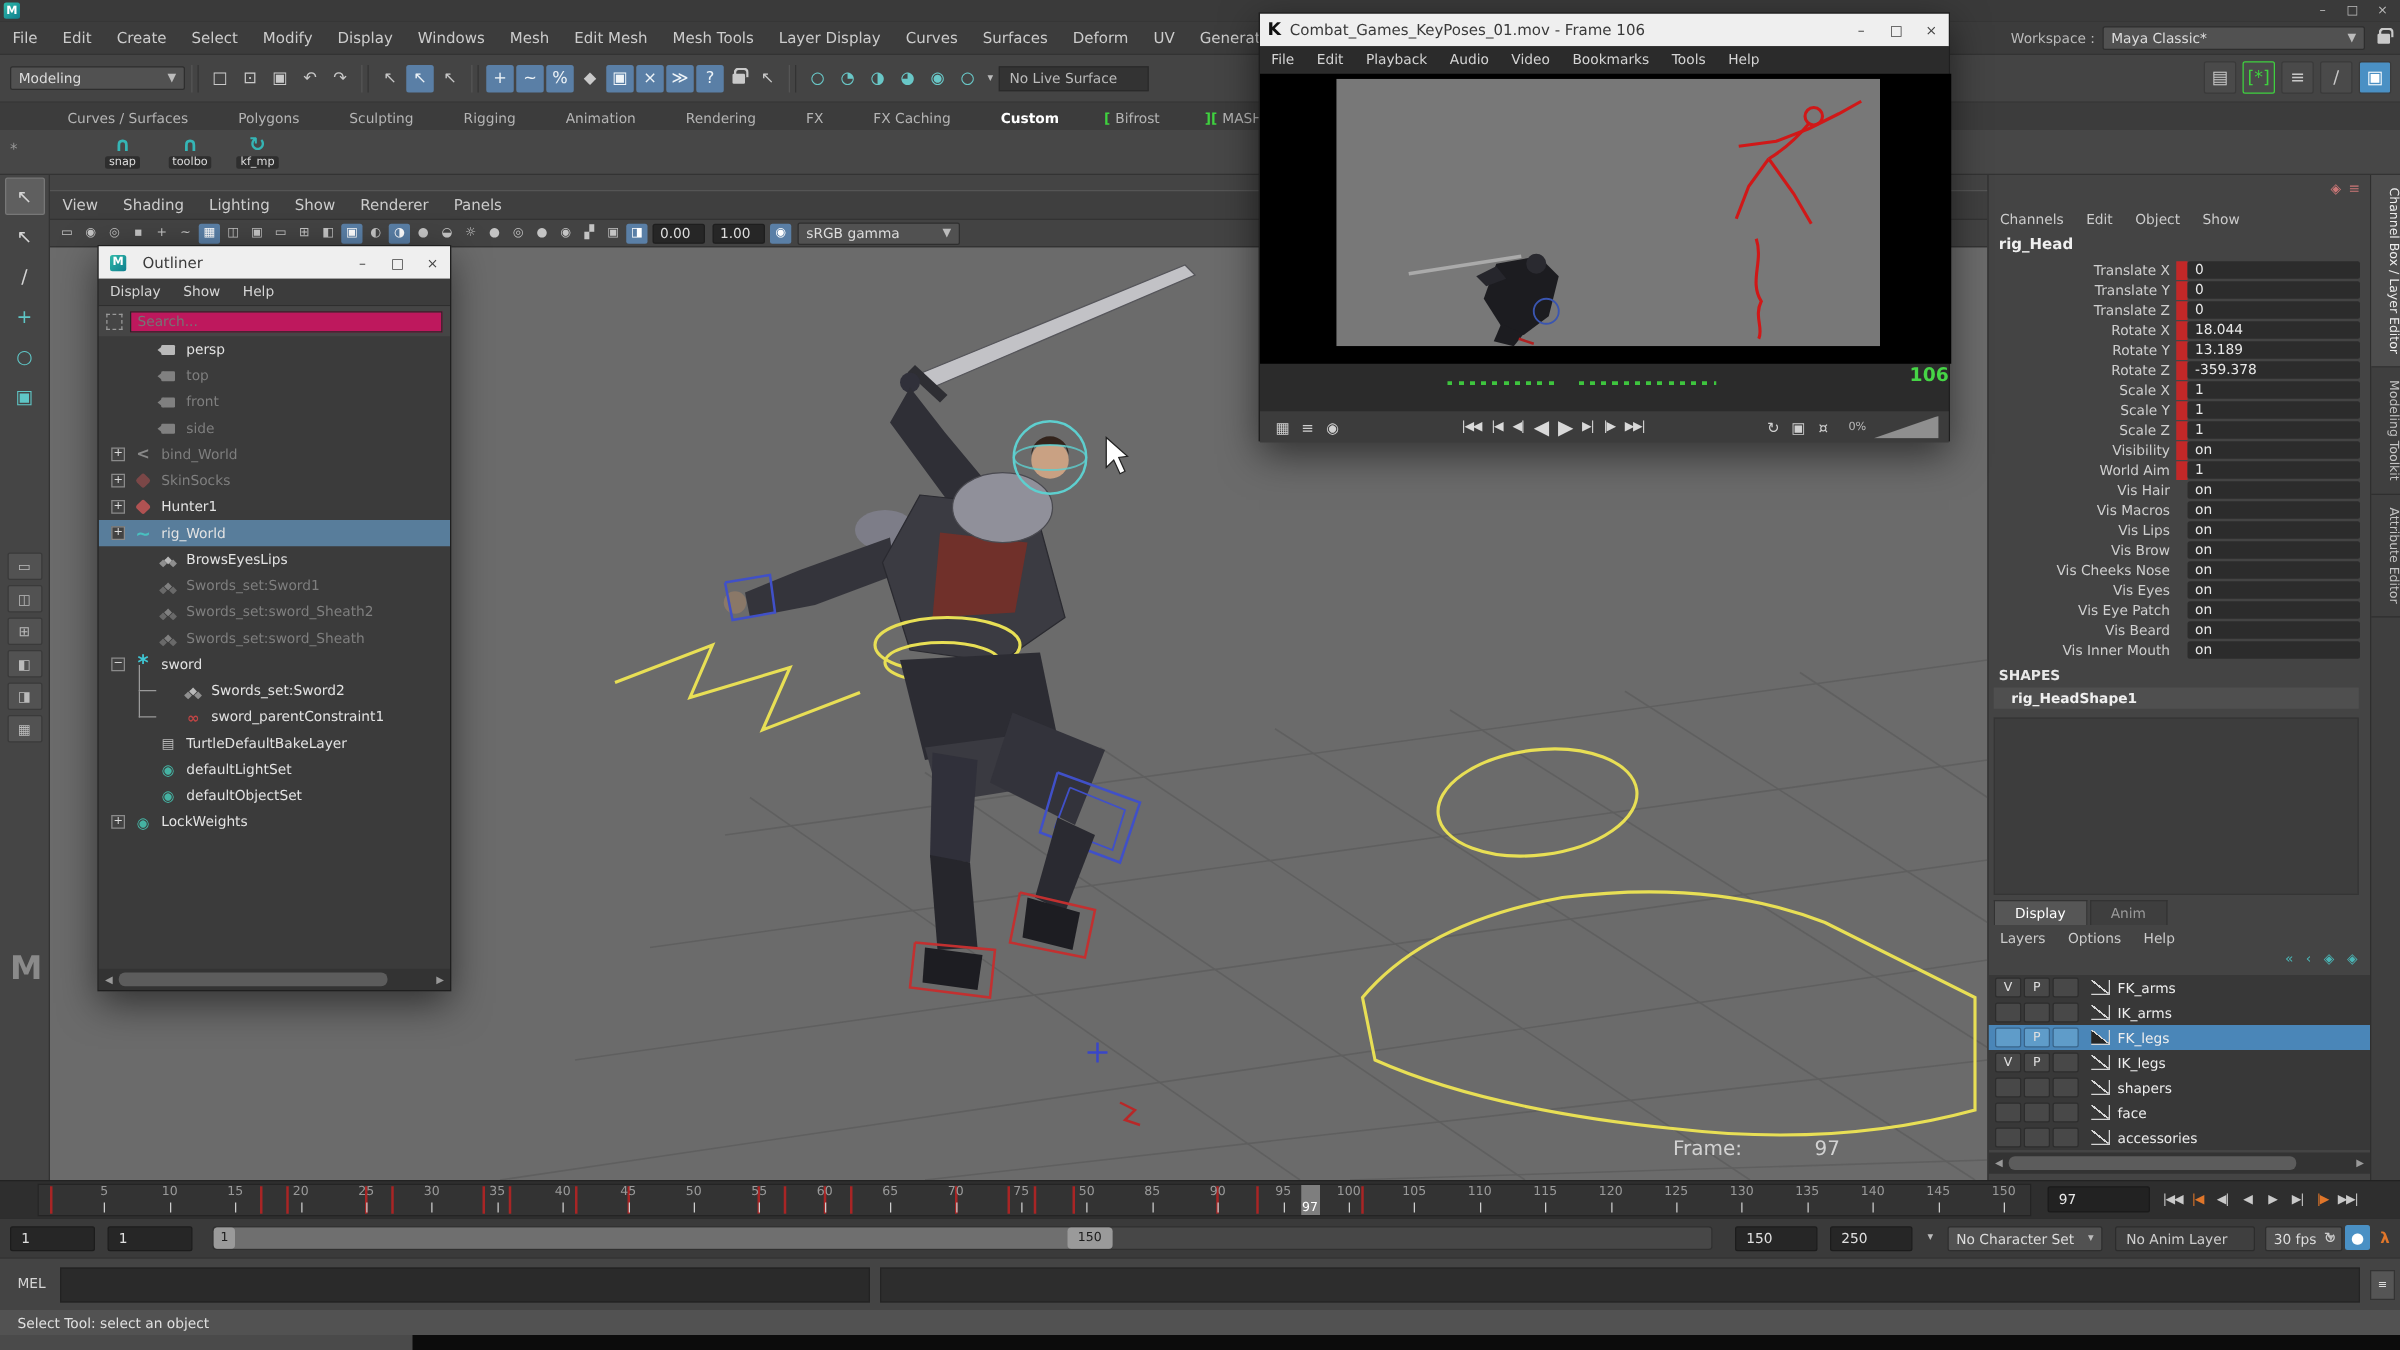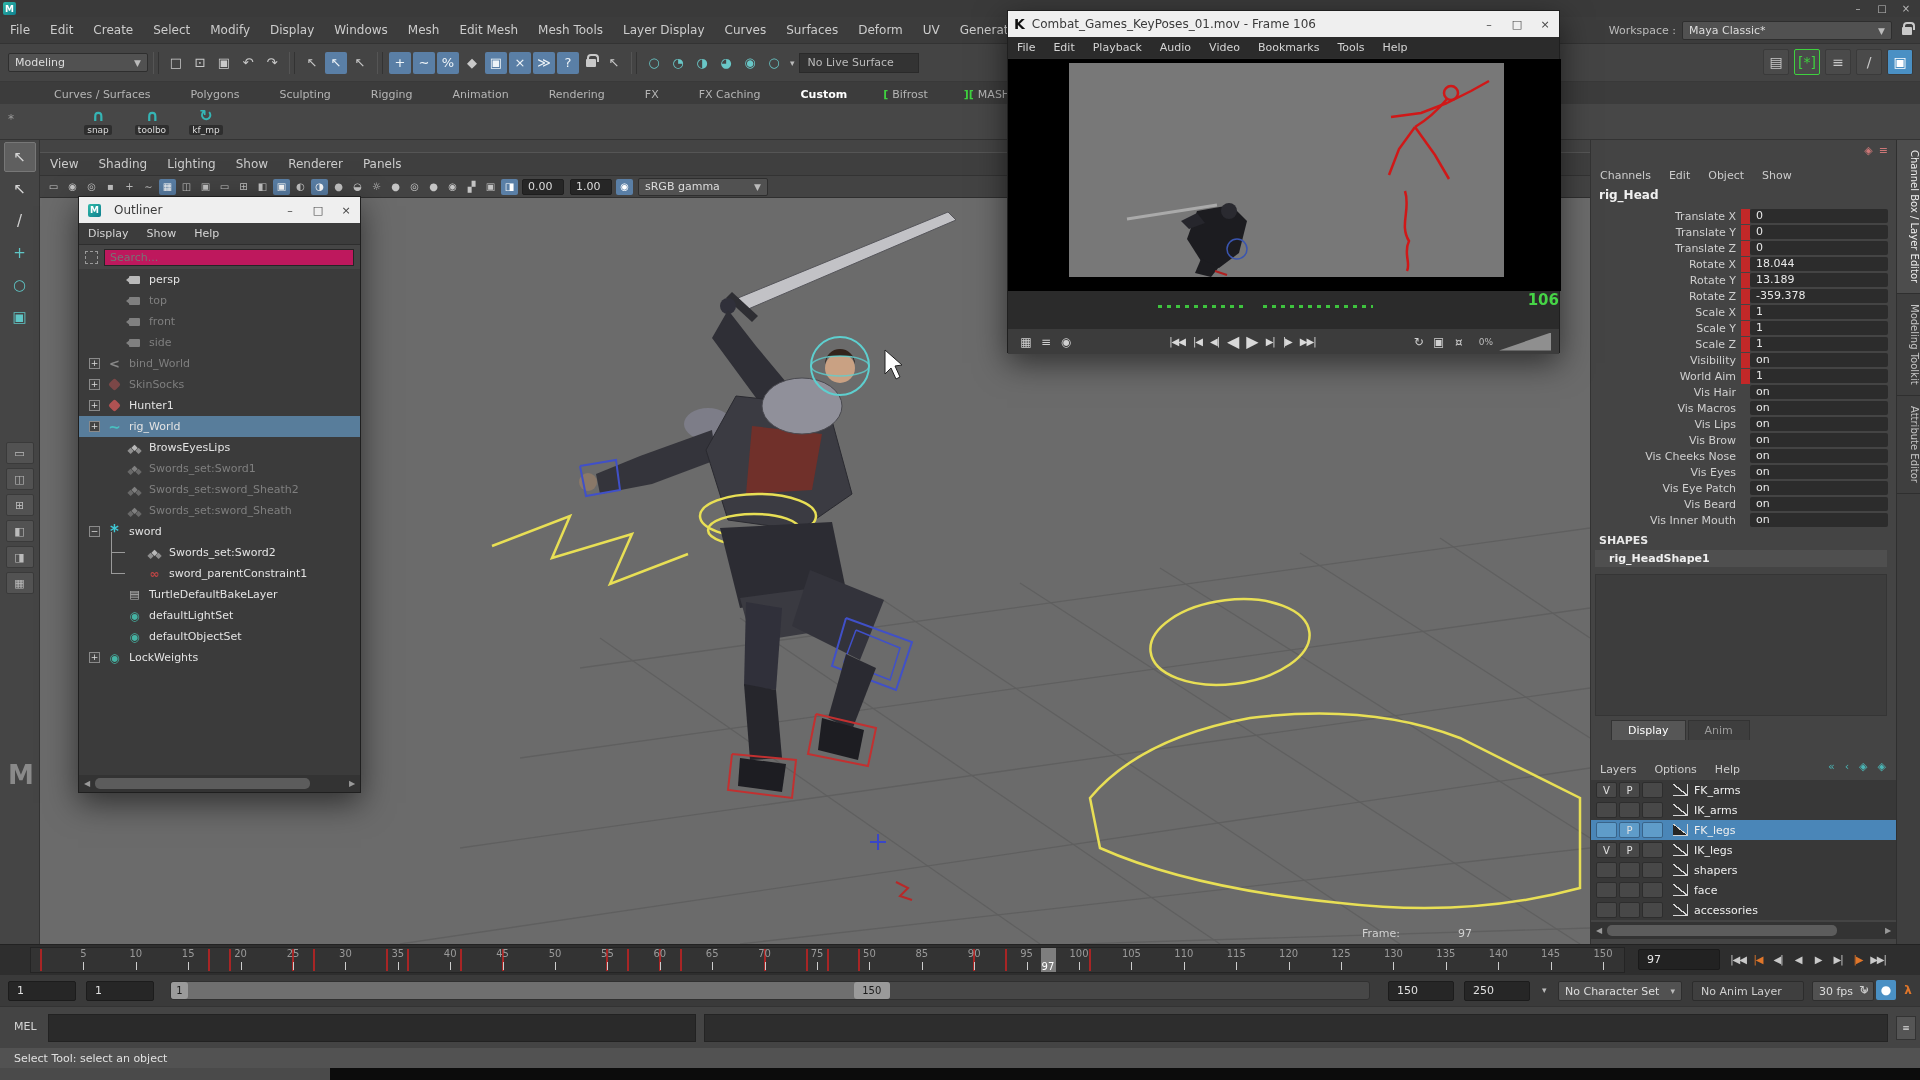--- a/index.html
+++ b/index.html
@@ -59,21 +59,21 @@
   
   #vp{position:absolute;left:40px;top:140px;width:1550px;height:804px;background:#444}
   #vpmenus{position:absolute;left:0;top:12px;width:100%;height:24px;background:#3f3f3f;display:flex;align-items:center;border-top:1px solid #555;border-bottom:1px solid #333}
   #vpmenus .mb-item{padding:0 10px;font-size:12px;color:#ccc}
   #vpicons{position:absolute;left:0;top:36px;width:100%;height:22px;background:#434343;display:flex;align-items:center;border-bottom:1px solid #2f2f2f;padding-left:4px}
   .vpicon{width:17px;height:16px;margin:0 1px;display:flex;align-items:center;justify-content:center;font-size:10px;color:#c4c4c4;border-radius:2px}
   .vpicon.on{background:#5a7fa6;color:#fff}
   .numfield{width:42px;height:16px;background:#262626;border:1px solid #1e1e1e;color:#ddd;display:flex;align-items:center;padding-left:5px;margin:0 3px;border-radius:2px}
   #srgbdd{width:130px;height:18px;margin-left:4px}
   #canvas{position:absolute;left:0;top:58px;width:1550px;height:746px;background:#6b6b6b}
-  #hud{position:absolute;right:118px;bottom:4px;color:#d2d2d2;font-size:11px;display:flex;gap:58px}
+  #hud{position:absolute;right:118px;bottom:16px;color:#d2d2d2;font-size:16px;display:flex;gap:58px}
 
   
   .fwin{position:absolute;background:#454545;border:1px solid #1f1f1f;box-shadow:0 10px 30px rgba(0,0,0,.55)}
   .fwin .wtitle{height:26px;background:#efefef;display:flex;align-items:center;padding-left:6px;gap:7px}
   .fwin .wtitle .ttxt{color:#3a3a3a;font-size:12px;white-space:nowrap}
   .fwin .wctr{position:absolute;top:0;right:0;height:26px;display:flex}
   .fwin .wctr .wbtn{color:#444;width:28px;height:26px;font-size:11px}
   .wmenu{height:22px;background:#3c3c3c;display:flex;align-items:center;border-bottom:1px solid #2e2e2e}
   .wmenu .mb-item{padding:0 9px;font-size:11px;color:#d5d5d5}
 
@@ -135,21 +135,21 @@
   .chrow.keyed .keybar{background:#c22828}
   .chval{flex:1;background:#2c2c2c;height:14px;margin:1px 8px 1px 0;font-size:11px;color:#e8e8e8;padding-left:6px;border-radius:2px;line-height:14px}
   #shapeshdr{position:absolute;left:8px;top:394px;color:#e8e8e8;font-weight:bold}
   #shapename{position:absolute;left:4px;top:410px;width:292px;height:17px;background:#4f4f4f;color:#f0f0f0;font-weight:bold;display:flex;align-items:center;padding-left:14px}
   #cbempty{position:absolute;left:4px;top:434px;width:292px;height:142px;background:#3d3d3d;border:1px solid #353535}
 
   
   #layered{position:absolute;left:0;top:580px;width:100%;height:224px}
   .ltab{display:inline-flex;height:20px;padding:0 16px;align-items:center;background:#3e3e3e;color:#9a9a9a;border:1px solid #333;border-bottom:none;margin-right:2px;font-size:11px}
   .ltab.active{background:#565656;color:#fff}
-  #laymenus{position:absolute;left:0;top:36px;height:20px;display:flex;align-items:flex-end}
+  #laymenus{position:absolute;left:0;top:24px;height:20px;display:flex;align-items:flex-start}
   #laymenus .mb-item{padding:0 9px;font-size:11px}
   #layicons{position:absolute;right:10px;top:40px;display:flex;gap:10px;color:#4ab5b5;font-size:11px}
   #layrows{position:absolute;left:0;top:60px;width:100%;background:#383838}
   .lrow{display:flex;align-items:center;height:20px;padding-left:5px}
   .lrow.selected{background:#4a86b8}
   .lbox{width:21px;height:16px;border:1px solid #2d2d2d;background:#484848;color:#e0e0e0;font-size:10px;text-align:center;line-height:15px;margin-right:2px;border-radius:2px;flex:none}
   .lrow.selected .lbox{background:#5f9cc9;border-color:#39648a}
   .ltri{width:15px;height:12px;margin:0 6px 0 8px;border-right:1px solid #d5d5d5;border-bottom:1px solid #d5d5d5;background:linear-gradient(to top right,transparent 46%,#d5d5d5 46%,#d5d5d5 54%,transparent 54%);flex:none}
   .lrow.filled .ltri{background:linear-gradient(to top right,#262626 48%,#d5d5d5 48%,#d5d5d5 54%,transparent 54%)}
   .lname{color:#eee;font-size:11px}
@@ -599,21 +599,21 @@
         <span class="chlabel">Vis Inner Mouth</span>
         <span class="keybar"></span>
         <span class="chval">on</span>
       </div>
     </div>
   <div id="shapeshdr">SHAPES</div>
   <div id="shapename">rig_HeadShape1</div>
   <div id="cbempty"></div>
 
   <div id="layered">
-    <div style="padding-left:20px">
+    <div style="padding-left:4px">
       
     <span class="ltab active">Display</span><span class="ltab">Anim</span></div>
     <div id="laymenus">
 
     <span class="mb-item">Layers</span>
         <span class="mb-item">Options</span>
         <span class="mb-item">Help</span>
       </div>
     <div id="layicons">
 

